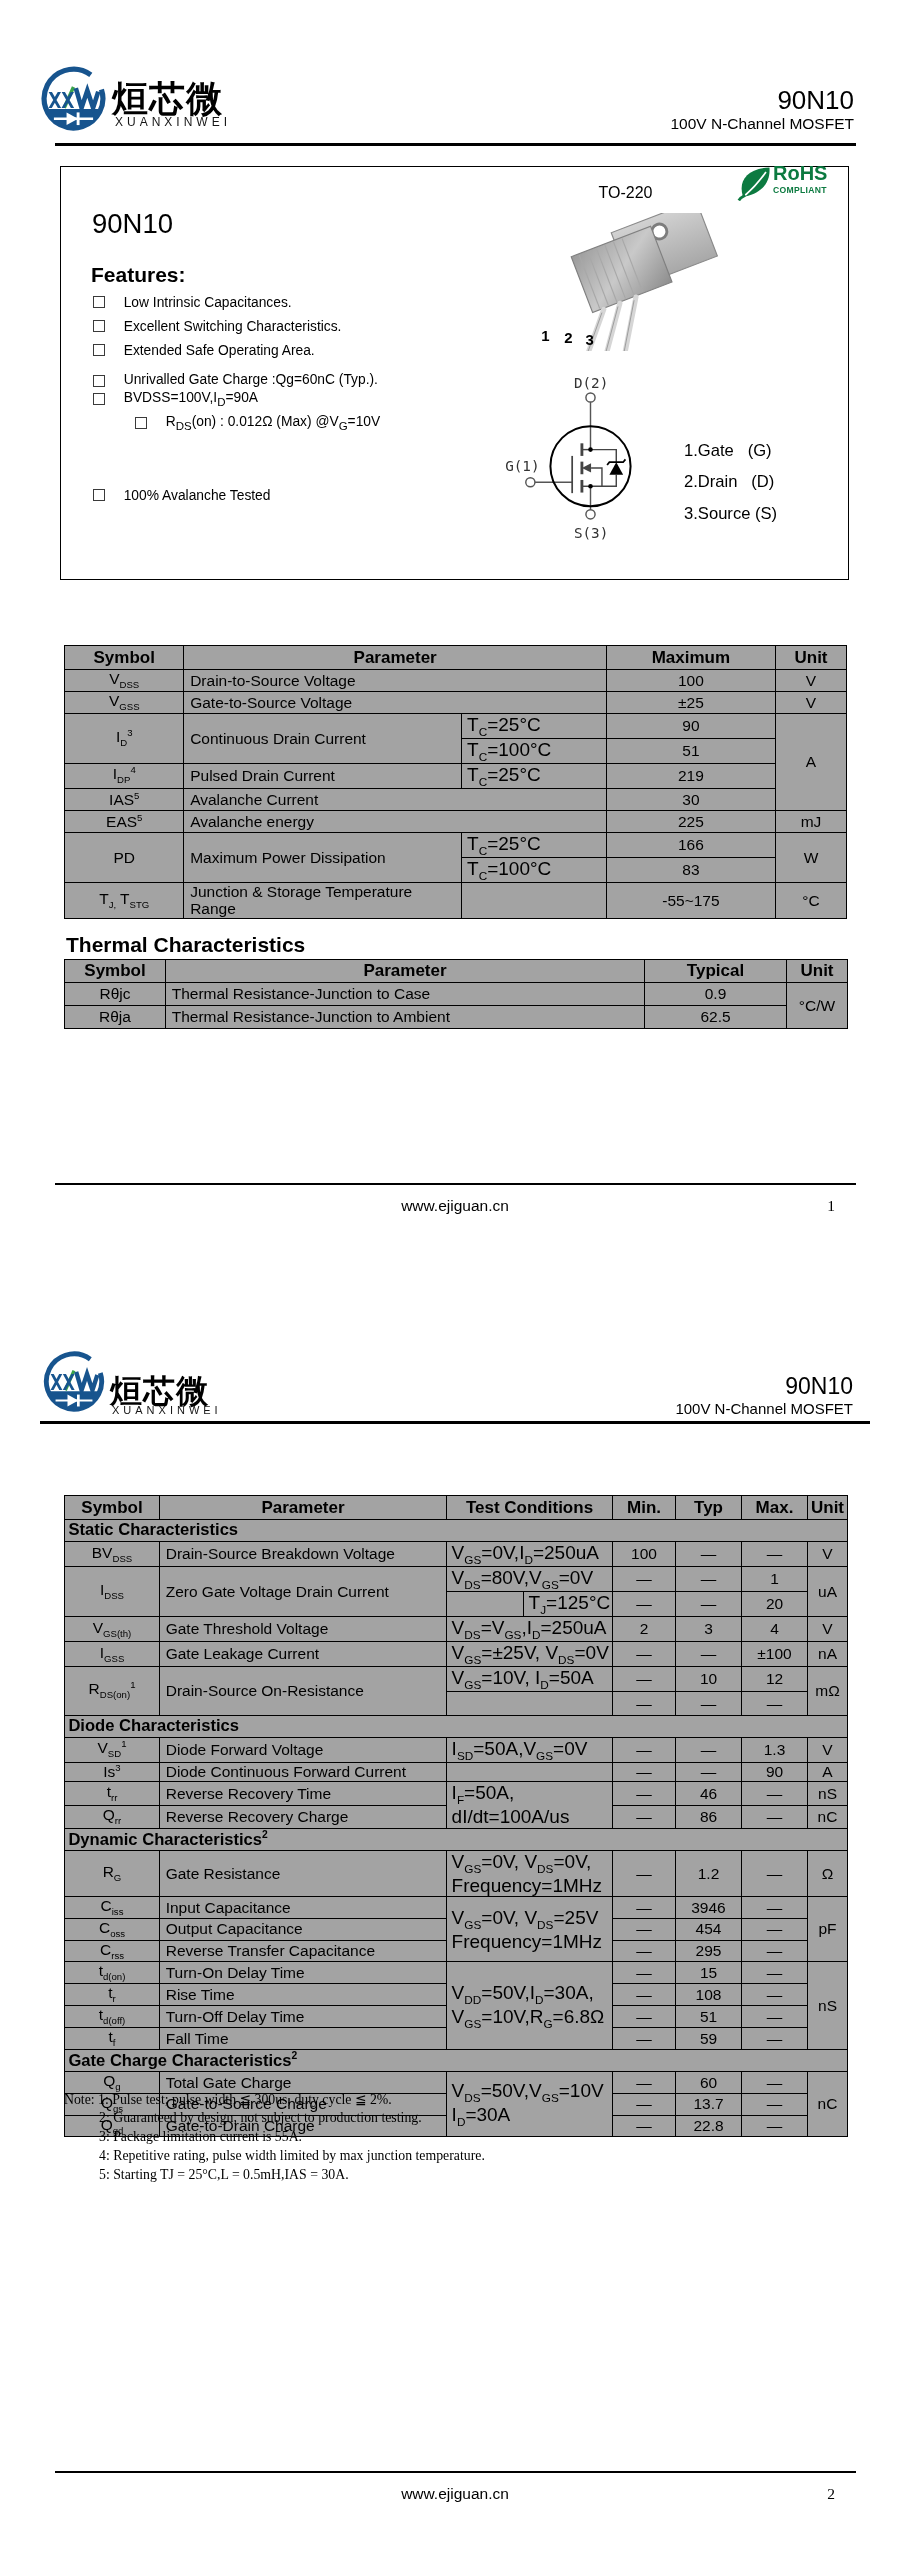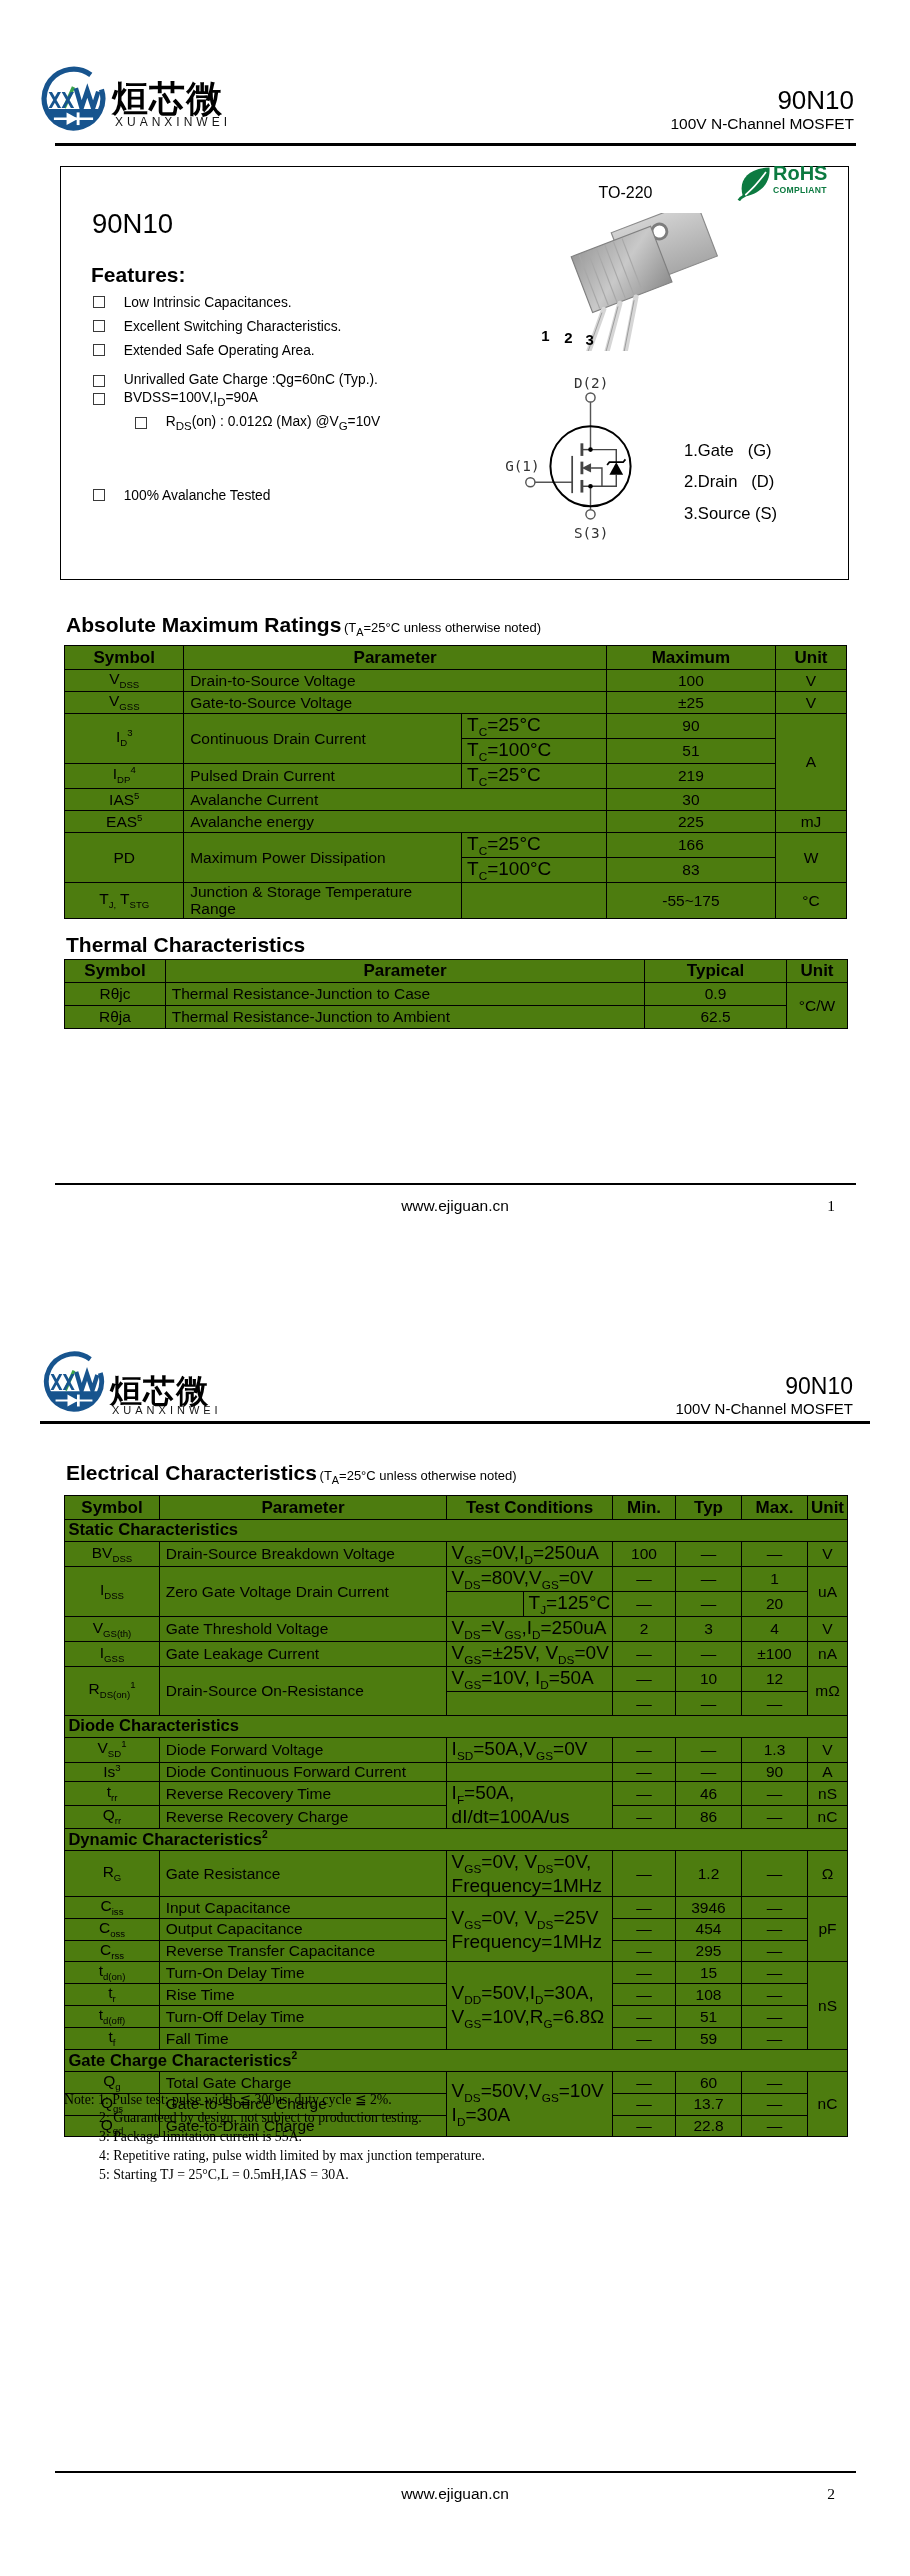--- a/index.html
+++ b/index.html
@@ -19,21 +19,21 @@
   .feat-title{font-size:21px;font-weight:bold;}
   .feat{position:absolute;height:24px;display:flex;align-items:center;}
   .chk{width:10.3px;height:10.3px;border:1.1px solid #3a3a3a;margin-right:18.4px;flex:0 0 auto;}
   .feat span.ft{font-size:13.8px;}
   .pkgname{font-size:16px;text-align:center;width:109px;}
   .rohs-big{font-size:20px;font-weight:bold;color:#0c7a40;line-height:1;}
   .rohs-sub{font-size:8.6px;font-weight:bold;color:#0c7a40;letter-spacing:0.3px;}
   .legend{font-size:16.6px;white-space:pre;}
   .sect-title{font-size:21px;font-weight:bold;}
   .sect-note{font-size:13px;font-weight:normal;}
-  table.ds{border-collapse:collapse;border:1.7px solid #000;table-layout:fixed;background:#4d7c0f;}
+  table.ds{border-collapse:collapse;border:1.7px solid #000;table-layout:fixed;background:#a3a3a3;}
   table.ds td{border:1.1px solid #000;font-size:15.5px;text-align:center;padding:0 2.3px;line-height:1.12;overflow:hidden;}
   table.ds tr.head td{font-weight:bold;font-size:17px;border-bottom:1.7px solid #000;}
   table.ds td.l{text-align:left;padding-left:5.7px;}
   table.ds td.cond{text-align:left;padding-left:4.6px;font-size:19px;}
   table.ds td.sec{text-align:left;font-weight:bold;font-size:16.6px;padding-left:3.4px;}
   table.ds sub{font-size:62%;} table.ds sup{font-size:62%;}
   .notes{font-family:"Liberation Serif",serif;font-size:13.8px;}
   .footer-site{font-size:15.5px;width:910px;text-align:center;}
   .footer-num{font-size:15.5px;font-family:"Liberation Serif",serif;}
   svg text{font-family:"DejaVu Sans Mono",monospace;}
@@ -178,24 +178,20 @@
       <circle cx="165" cy="203" r="4" fill="#000"></circle>
       <text x="136" y="32" font-size="25" fill="#333">D(2)</text>
       <text x="16" y="176" font-size="25" fill="#333">G(1)</text>
       <text x="136" y="294" font-size="25" fill="#333">S(3)</text>
     </svg>
 
     <div class="abs legend" style="left:684px;top:441px;">1.Gate&nbsp;&nbsp;&nbsp;(G)</div>
     <div class="abs legend" style="left:684px;top:472px;">2.Drain&nbsp;&nbsp;&nbsp;(D)</div>
     <div class="abs legend" style="left:684px;top:504px;">3.Source (S)</div>
 
-    <div class="abs" style="left:66px;top:613px;">
-      <span class="sect-title">Absolute Maximum Ratings</span>
-      <span class="sect-note">(T<sub>A</sub>=25°C unless otherwise noted)</span>
-    </div>
 
     <table class="ds abs" style="left:64px;top:645px;width:783px;">
       <colgroup>
           <col style="width:101px">
           <col style="width:235px">
           <col style="width:122px">
           <col style="width:143px">
           <col style="width:60px">
         </colgroup>
       <tbody>
@@ -312,24 +308,20 @@
       <polygon points="44,84 44,106 64,95" fill="#ffffff"></polygon>
       <line x1="64" y1="84" x2="64" y2="106" stroke="#ffffff" stroke-width="5"></line>
     </svg>
     <div class="abs brand-cn" style="left:110px;top:82px;font-size:32px;">烜芯微</div>
     <div class="abs brand-en" style="left:112px;top:116px;font-size:11px;">XUANXINWEI</div>
 
     <div class="abs prod2" style="right:57px;top:85px;">90N10</div>
     <div class="abs subti" style="right:57px;top:112px;font-size:15px;">100V N-Channel MOSFET</div>
     <div class="rule" style="left:40px;top:133px;width:830px;height:2.9px;"></div>
 
-    <div class="abs" style="left:66px;top:173px;">
-      <span class="sect-title">Electrical Characteristics</span>
-      <span class="sect-note">(T<sub>A</sub>=25°C unless otherwise noted)</span>
-    </div>
 
     <table class="ds abs" style="left:64px;top:207px;width:783px;">
       <colgroup>
         <col style="width:95px">
           <col style="width:287px">
           <col style="width:77px">
           <col style="width:89px">
         <col style="width:63px">
           <col style="width:66px">
           <col style="width:66px">

